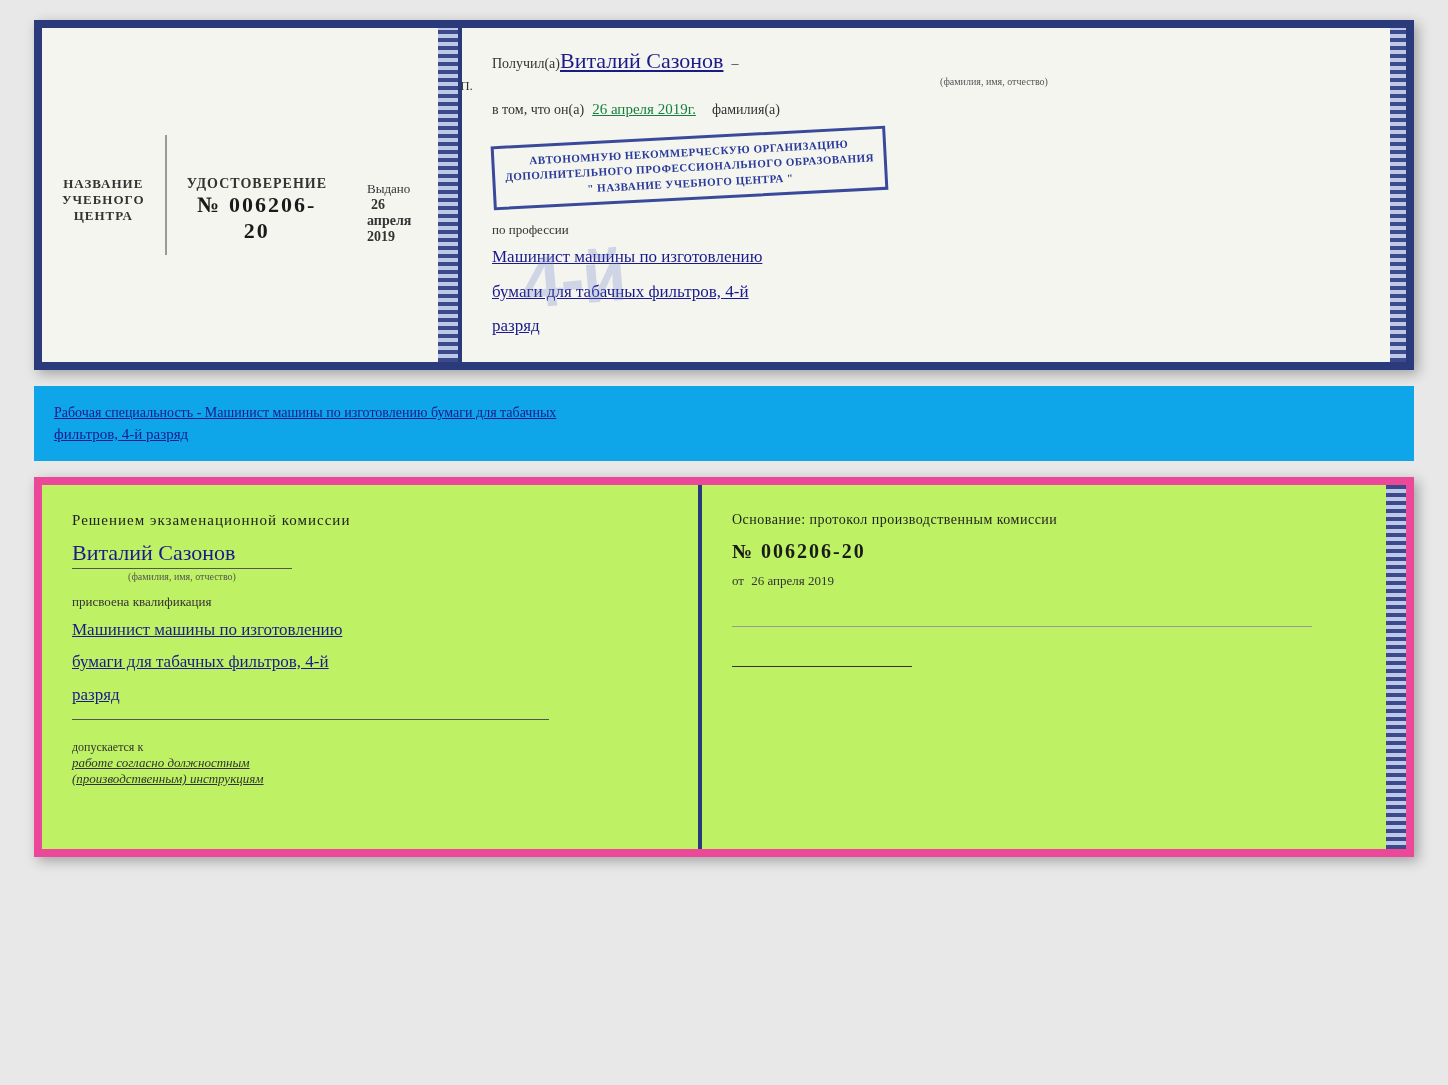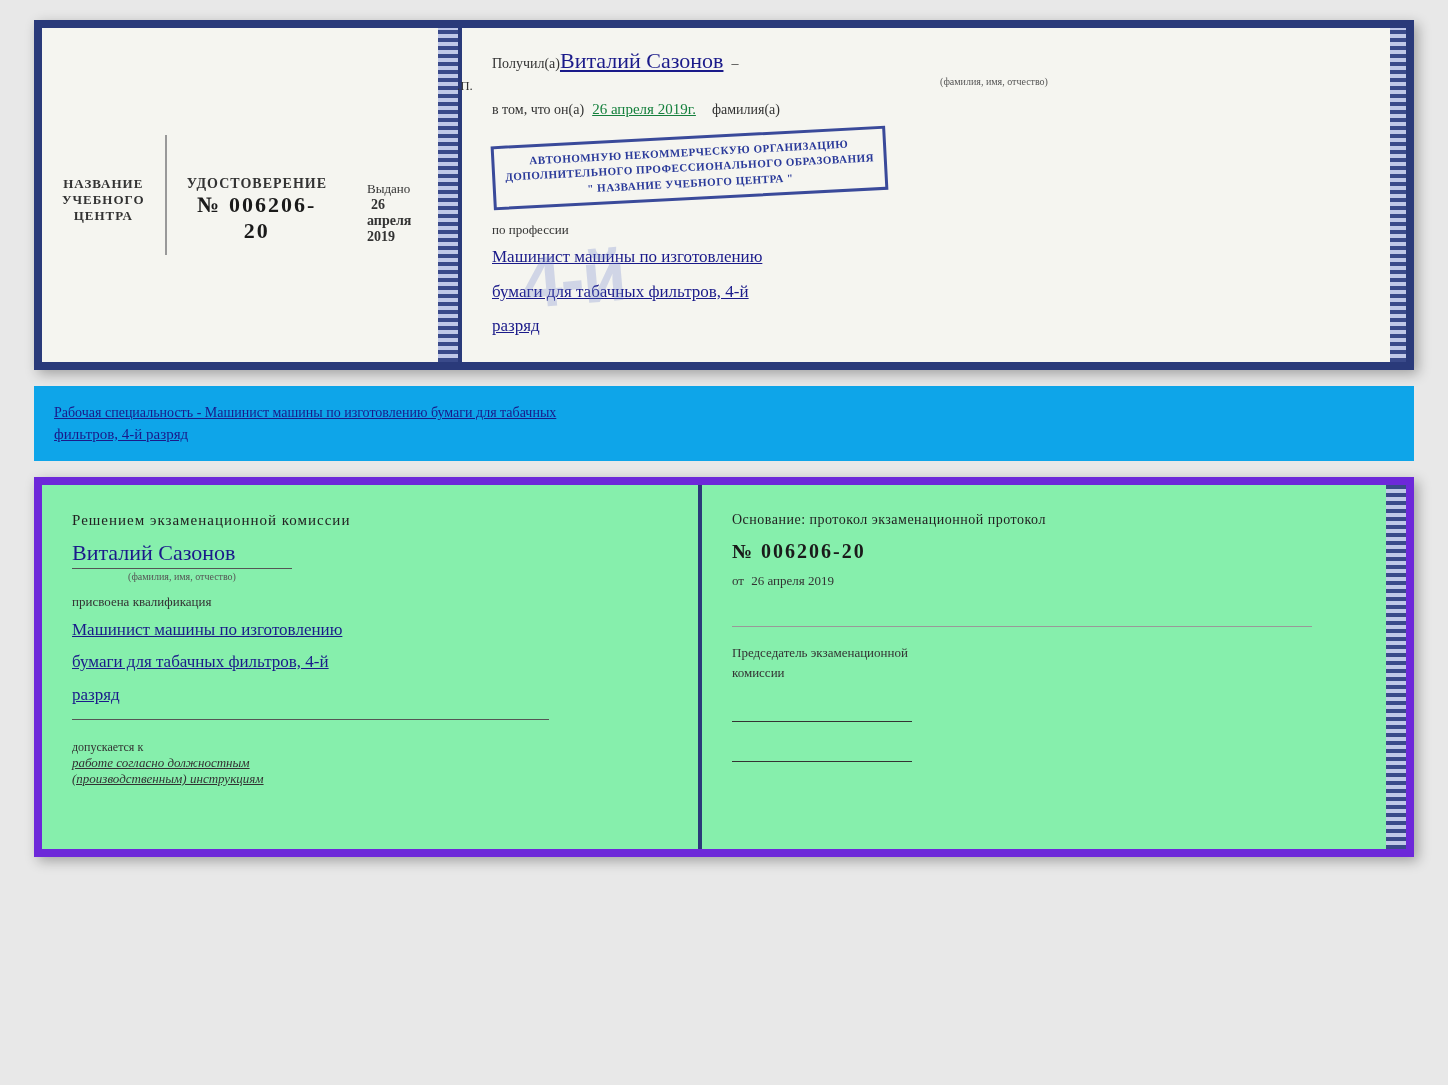--- a/index.html
+++ b/index.html
@@ -224,22 +224,22 @@
     .middle-text span {
       text-decoration: underline;
       color: #1a1a8a;
       font-family: 'Segoe Script', 'Comic Sans MS', cursive;
     }
 
     
     .bottom-document {
       display: flex;
       width: 1380px;
-      border: 8px solid #6d28d9;
-      background: #86efac;
+      border: 8px solid #ec4899;
+      background: #bef264;
       box-shadow: 4px 4px 12px rgba(0,0,0,0.3);
       min-height: 380px;
     }
 
     .bottom-left {
       width: 660px;
       border-right: 4px solid #2a3a7a;
       padding: 24px 30px;
       position: relative;
     }
@@ -453,37 +453,31 @@
       <span>допускается к</span>
       <span class="dopuskaetsya-val" style="display:block; font-style:italic; font-size:13px; color:#333;">
         работе согласно должностным<br>(производственным) инструкциям
       </span>
     </div>
 
   </div>
 
   <div class="bottom-right">
 
-    <div class="osnovanie-label">Основание:  протокол  экзаменационной  протокол</div>
+    <div class="osnovanie-label">Основание:  протокол  производственным  комиссии</div>
 
     <span class="protocol-number">№  006206-20</span>
 
     <div class="ot-line">
       <span>от</span>
       <span style="margin-left:4px;">26 апреля 2019</span>
     </div>
 
     <div style="border-top:1px solid #999; margin:10px 0; width:90%;"></div>
 
-    <div class="signature-block">
-      <div class="sig-label">
-        <span>Председатель экзаменационной<br>комиссии</span>
-      </div>
-      <div class="sig-line"></div>
-    </div>
 
     <div style="margin-top:20px;" class="signature-block">
       <div class="sig-line"></div>
     </div>
 
     <div class="right-decoration"></div>
   </div>
 
 </div>
 

